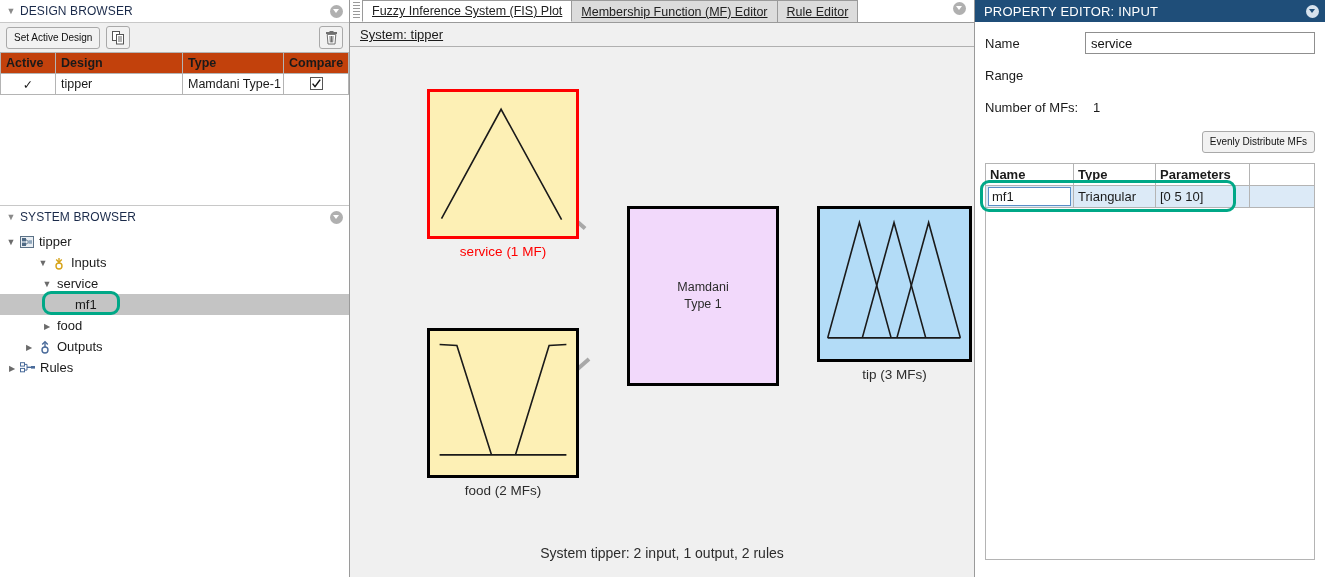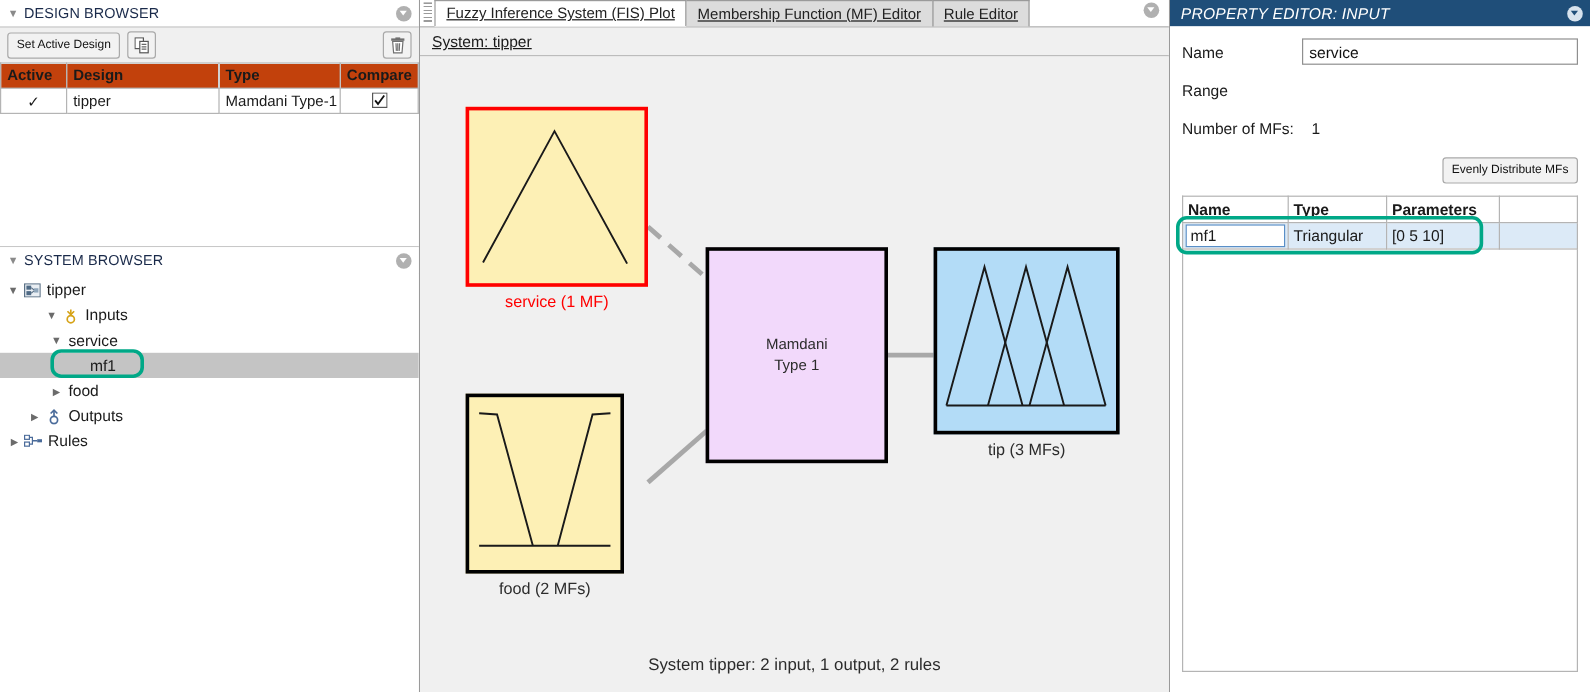--- a/index.html
+++ b/index.html
@@ -123,21 +123,21 @@
   .tabbar .spacer { flex: 1; border-bottom: 0px; }
   .tabbar .tabcirc { padding: 0 8px 3px 0; align-self: center; }
 
   .sysline {
     height: 24px; display: flex; align-items: center;
     padding-left: 10px; font-size: 13px;
     background: #f0f0f0; border-bottom: 1px solid #b0b0b0;
   }
   .canvas { flex: 1; position: relative; background: #f0f0f0; }
 
-  .fisblock { position: absolute; }
+  .fisblock { position: absolute; margin-left: 39px; }
   .fisblock .box {
     border: 3px solid #000; background: #fdf0b5;
     width: 100%; height: 100%; position: relative; overflow: hidden;
   }
   .fisblock .box.sel { border-color: #ff0000; }
   .fisblock .box.proc { background: #f2d9fb; border-width: 3px; }
   .fisblock .box.outp { background: #b3dcf7; }
   .fisblock .cap {
     position: absolute; left: 50%; transform: translateX(-50%);
     white-space: nowrap; font-size: 13.5px; color: #2c2c2c; top: 100%; margin-top: 5px;
@@ -150,21 +150,21 @@
   .footnote {
     position: absolute; left: 50%; transform: translateX(-50%);
     bottom: 16px; font-size: 14px; color: #2c2c2c; white-space: nowrap;
   }
 
   
   #right { width: 350px; height: 577px; background: #ffffff; display: flex; flex-direction: column; }
   .pe-head {
     height: 22px; background: #1f4e79; color: #ffffff;
     display: flex; align-items: center; padding: 0 6px 0 9px;
-    font-size: 13px; letter-spacing: .2px; font-style: italic;
+    font-size: 13px; letter-spacing: .2px;
   }
   .pe-head .circ-ico { background: #d7e3ee; }
   .pe-head .circ-ico::after { border-top-color: #1f4e79; }
   .pe-body { flex: 1; display: flex; flex-direction: column; padding: 0 10px; background: #ffffff; }
   .frow { display: flex; align-items: center; height: 22px; margin-top: 10px; }
   .flabel { width: 100px; font-size: 13px; flex: 0 0 100px; }
   .finput {
     flex: 1; height: 22px; border: 1px solid #8f8f8f; background: #ffffff;
     padding: 0 5px; font-size: 13px; font-family: "Liberation Sans", sans-serif;
     color: #111; line-height: 20px;
@@ -366,21 +366,21 @@
 
       <div class="fisblock" style="left:38px; top:42px; width:152px; height:150px;">
         <div class="box sel">
           <svg width="100%" height="100%" viewBox="0 0 152 150" preserveAspectRatio="none">
             <polyline points="12,132 74,18 137,133" fill="none" stroke="#1a1a1a" stroke-width="1.6" vector-effect="non-scaling-stroke"></polyline>
           </svg>
         </div>
         <div class="cap red">service (1 MF)</div>
       </div>
 
-      <div class="fisblock" style="left:38px; top:281px; width:132px; height:150px;">
+      <div class="fisblock" style="left:38px; top:281px; width:152px; height:150px;">
         <div class="box">
           <svg width="100%" height="100%" viewBox="0 0 152 150" preserveAspectRatio="none">
             <polyline points="10,14 28,15 64,129" fill="none" stroke="#1a1a1a" stroke-width="1.6" vector-effect="non-scaling-stroke"></polyline>
             <polyline points="89,129 124,15 142,14" fill="none" stroke="#1a1a1a" stroke-width="1.6" vector-effect="non-scaling-stroke"></polyline>
             <line x1="10" y1="129" x2="142" y2="129" stroke="#1a1a1a" stroke-width="1.6" vector-effect="non-scaling-stroke"></line>
           </svg>
         </div>
         <div class="cap">food (2 MFs)</div>
       </div>
 

